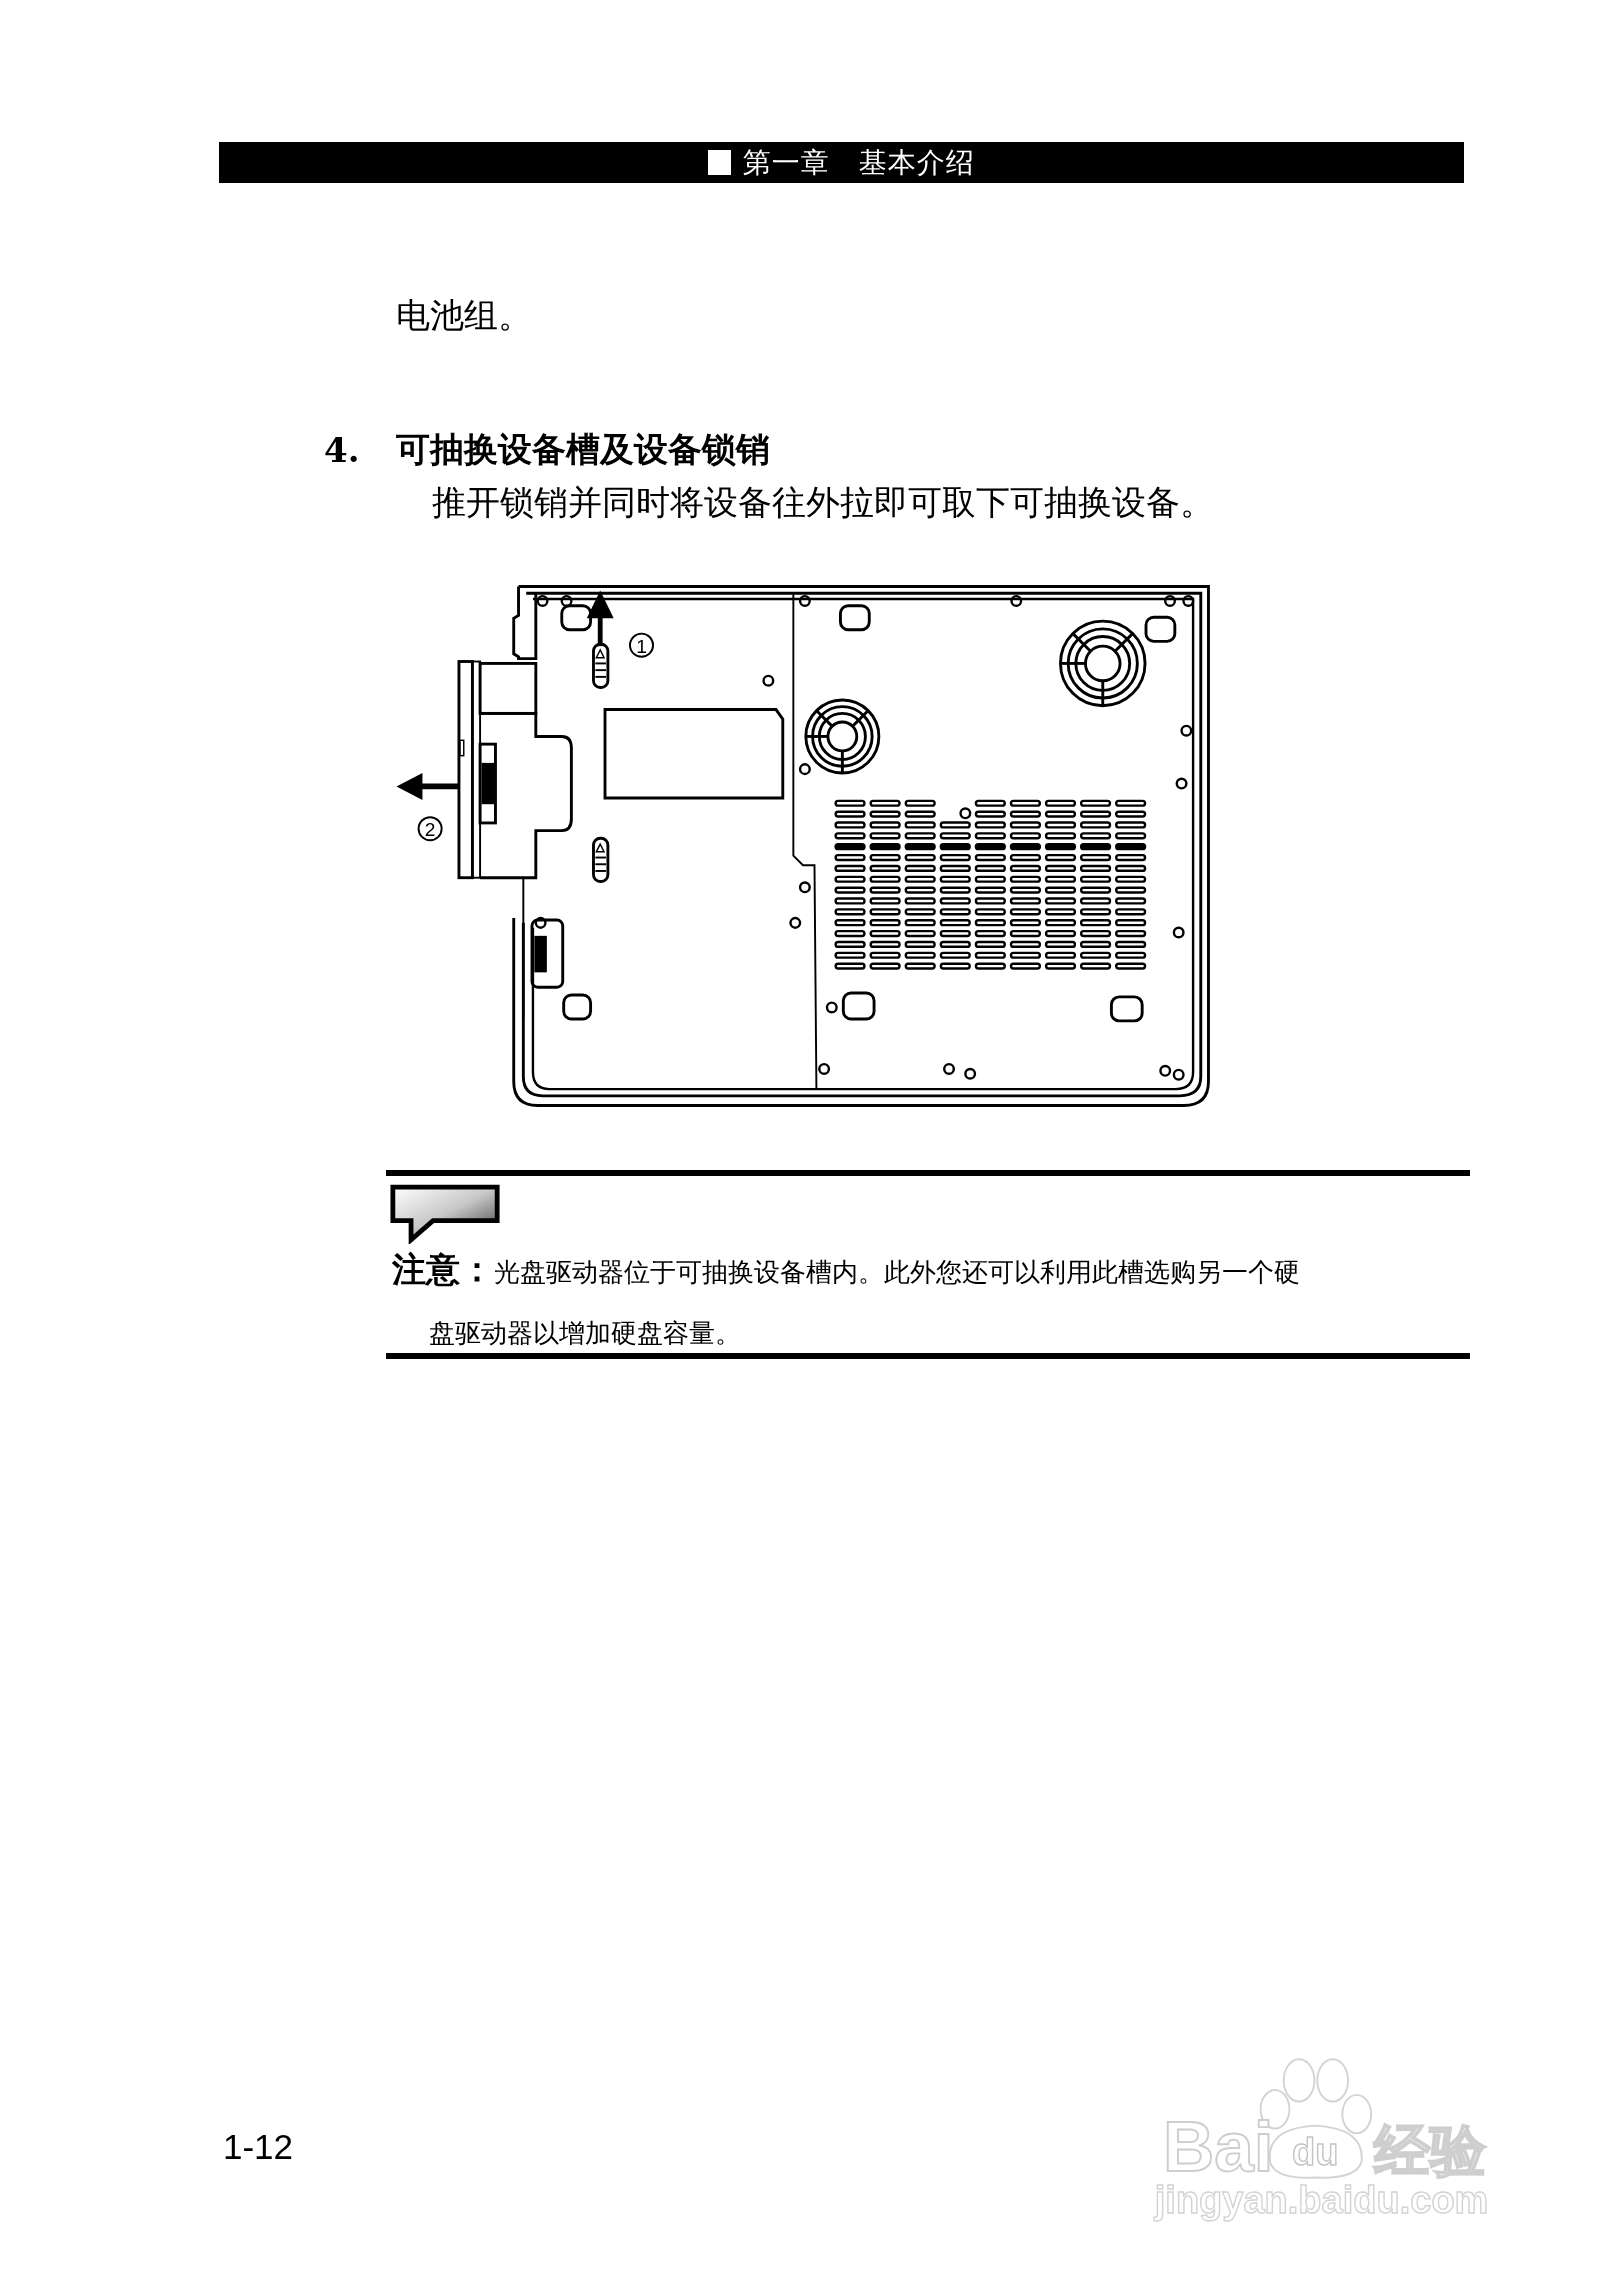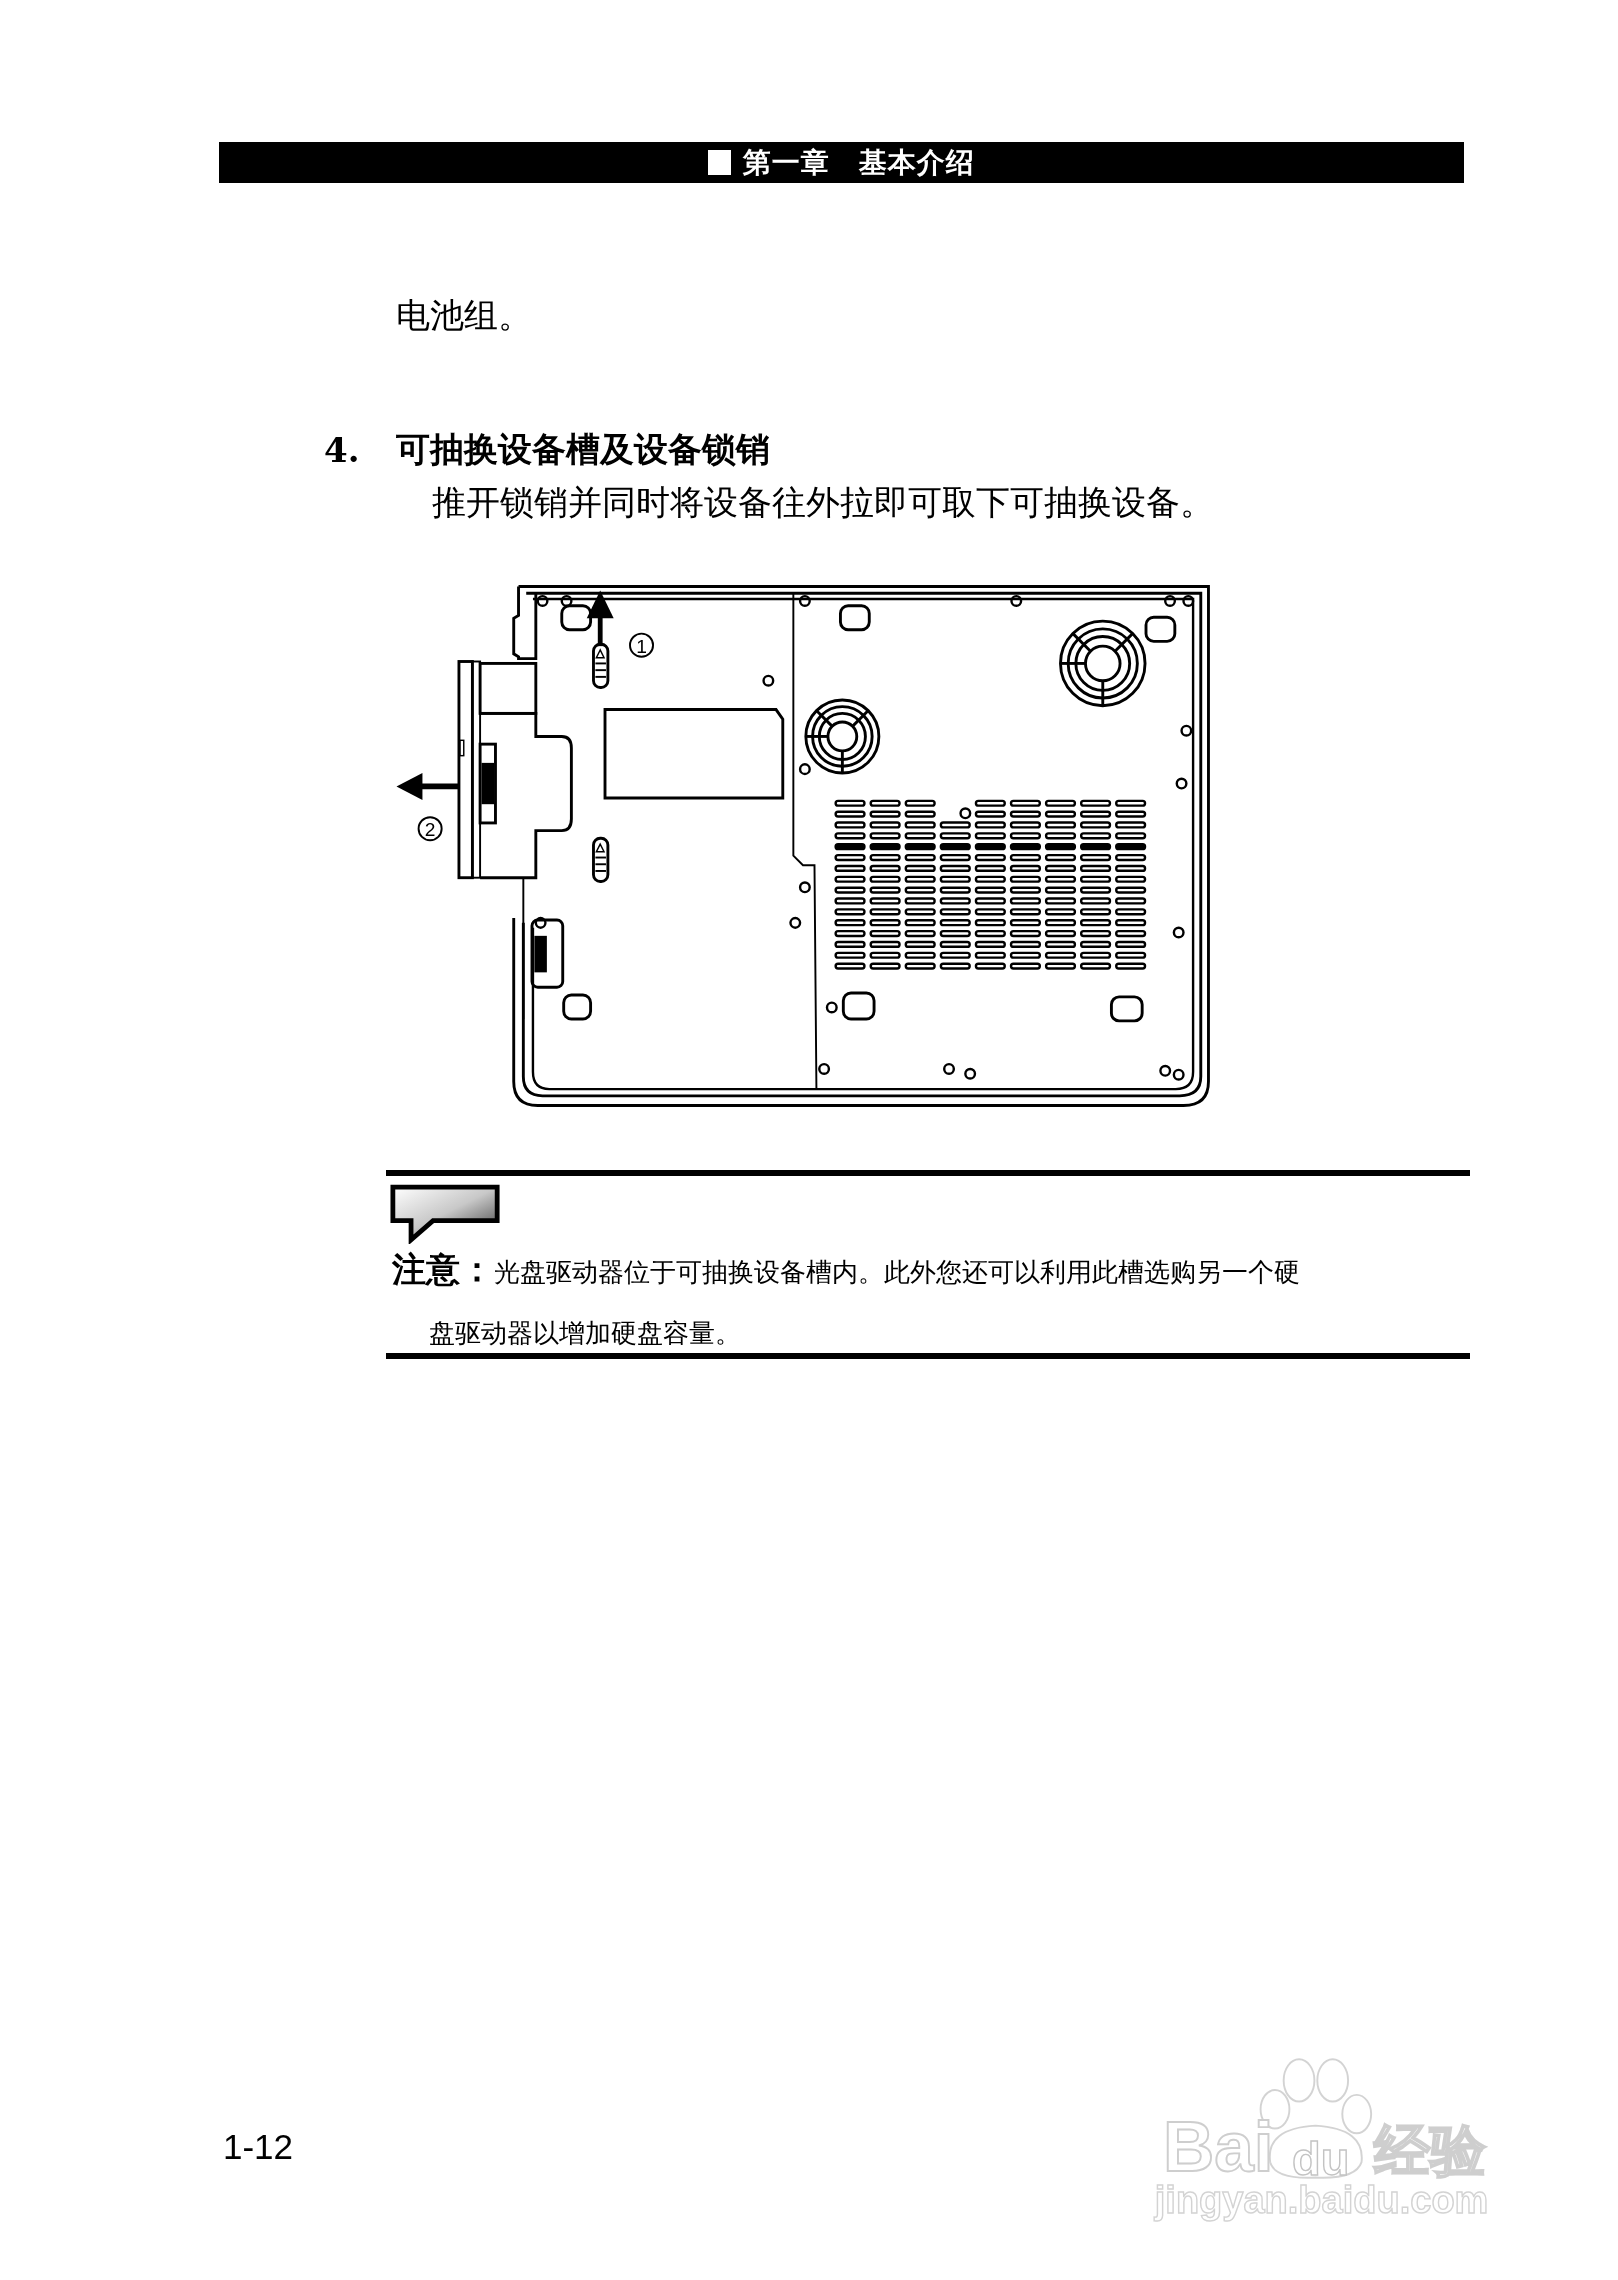--- a/index.html
+++ b/index.html
@@ -1,20 +1,20 @@
 <!DOCTYPE html>
 <html><head>
 <meta charset="utf-8">
 <style>
   html, body { margin:0; padding:0; background:#ffffff; }
   body { width:1619px; height:2281px; position:relative; overflow:hidden;
          font-family:"DejaVu Serif","Liberation Serif",serif; color:#000; }
   .abs { position:absolute; }
   .header-bar { left:219px; top:142px; width:1245px; height:41px; background:#000;
-                display:flex; align-items:center; justify-content:center;font-weight:bold; }
+                display:flex; align-items:center; justify-content:center; }
   .header-bar .sq { width:23px; height:25px; background:#fff; margin-right:11.5px; }
   .header-bar .title { color:#fff; font-size:28px; letter-spacing:1px; white-space:pre;
                        font-family:"DejaVu Sans","Liberation Sans",sans-serif; }
   .body-text { font-size:34px; line-height:38px; white-space:nowrap; }
   .heading { font-weight:bold; }
   .num { left:324px; top:430px; font-size:34px; font-weight:bold; }
   .rule { left:386px; width:1084px; height:5.8px; background:#000; }
   .note-line { font-size:26px; line-height:31px; white-space:nowrap; }
   .note-label { font-size:34px; font-weight:bold; }
   .page-num { left:223px; top:2127px; font-size:35px;
@@ -307,17 +307,17 @@
   <svg width="375" height="183" viewBox="0 0 390 190" xmlns="http://www.w3.org/2000/svg">
     <g fill="#fff" stroke="#cfcfcf" stroke-width="2">
       <ellipse cx="155" cy="45" rx="16" ry="22"></ellipse>
         <ellipse cx="190" cy="45" rx="16" ry="22"></ellipse>
       <ellipse cx="130" cy="75" rx="15" ry="20"></ellipse>
         <ellipse cx="215" cy="80" rx="15" ry="20"></ellipse>
       <path d="M125 130 Q120 95 172 92 Q224 95 220 130 Q214 148 172 146 Q130 148 125 130 Z"></path>
     </g>
   </svg>
   <div class="abs wm-text" style="left:13px; top:69px; font-size:71px;">Bai</div>
-  <div class="abs wm-text" style="left:142px; top:94px; font-size:47px;text-align:center; -webkit-text-stroke:1.4px #bdbdbd;">du</div>
+  <div class="abs wm-text" style="left:142px; top:94px; font-size:38px;text-align:center; -webkit-text-stroke:1.4px #bdbdbd;">du</div>
   <div class="abs wm-text" style="left:224px; top:77px; font-size:56px;">经验</div>
   <div class="abs wm-text" style="left:4.8px; top:142px; font-size:38px; -webkit-text-stroke:1.4px #cfcfcf;">jingyan.baidu.com</div>
 </div>
 
 
 </body></html>

